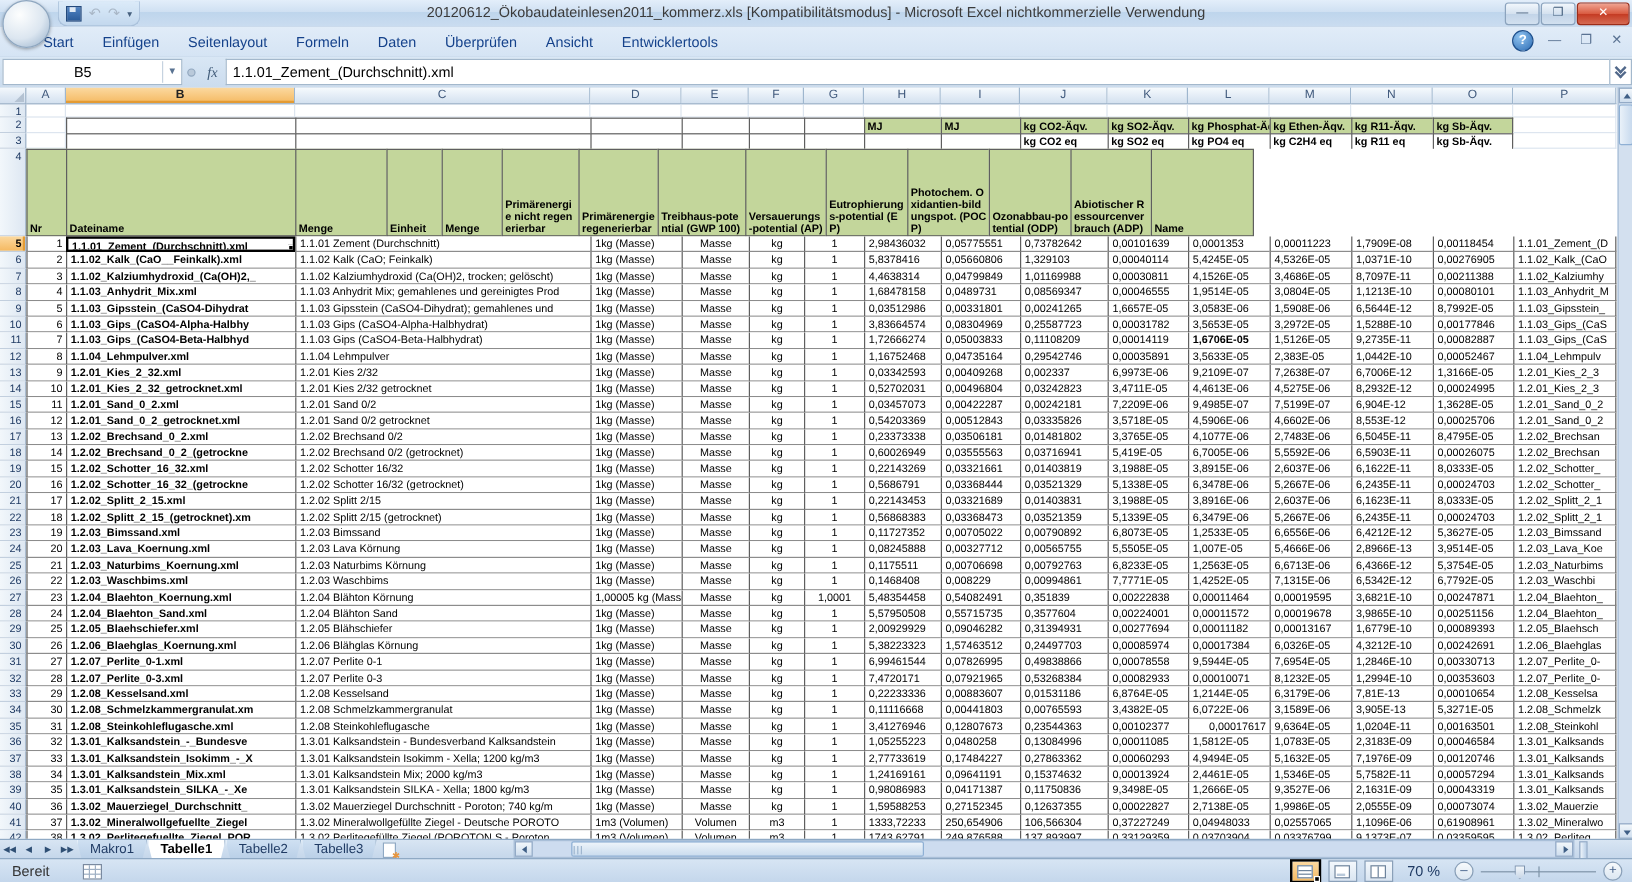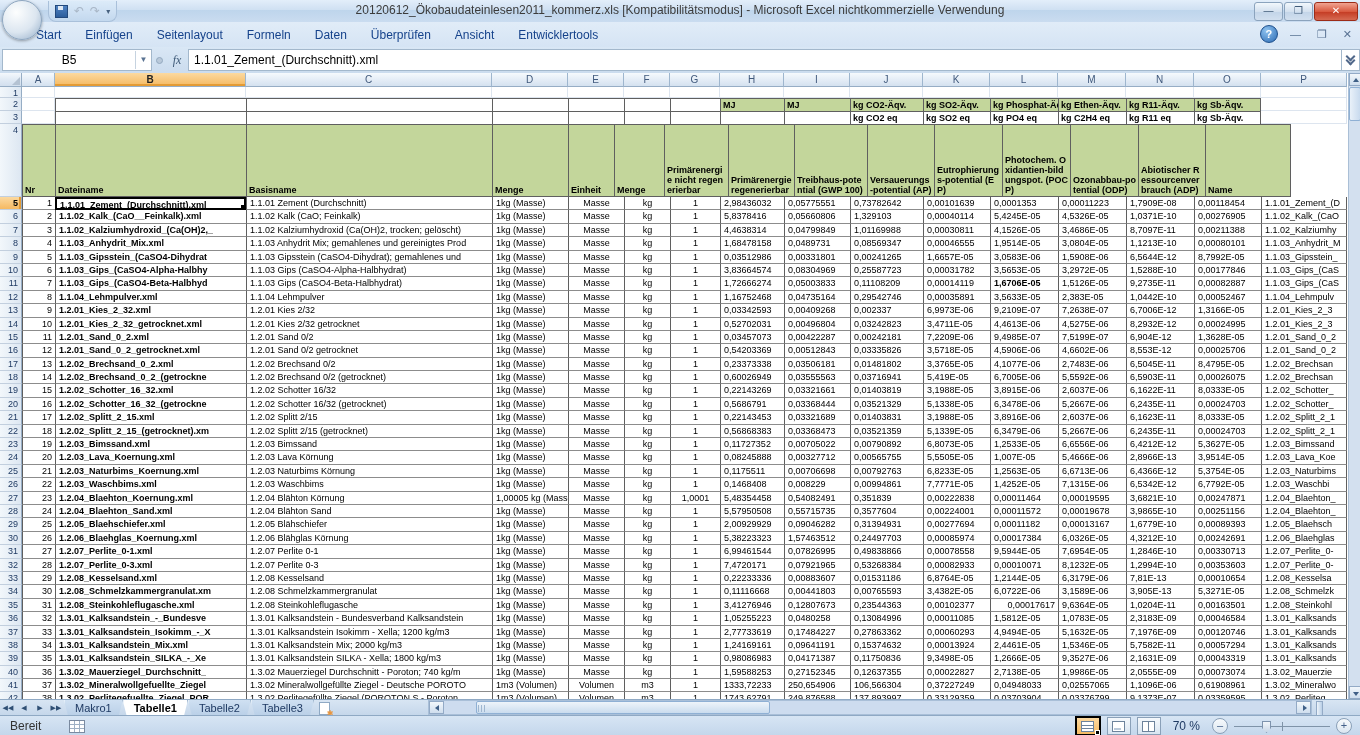--- a/index.html
+++ b/index.html
@@ -249,21 +249,20 @@
       <div class="u" style="width: 68px;">kg PO4 eq</div>
       <div class="u" style="width: 68px;">kg C2H4 eq</div>
       <div class="u" style="width: 68px;">kg R11 eq</div>
       <div class="u ubr" style="width: 67px;">kg Sb-Äqv.</div>
       <div class="pc" style="width: 86px;"></div>
     </div>
     <div class="crow" style="height: 73px;">
       <div class="gut">4</div>
       <div class="h4" style="width: 33px;">Nr</div>
       <div class="h4" style="width: 191px;">Dateiname</div>
-      <div class="h4" style="width: 246px;">Basisname</div>
       <div class="h4" style="width: 76px;">Menge</div>
       <div class="h4" style="width: 46px;">Einheit</div>
       <div class="h4" style="width: 50px;">Menge</div>
       <div class="h4" style="width: 64px;">Primärenergie nicht regenerierbar</div>
       <div class="h4" style="width: 66px;">Primärenergie regenerierbar</div>
       <div class="h4" style="width: 73px;">Treibhaus-potential (GWP 100)</div>
       <div class="h4" style="width: 67px;">Versauerungs-potential (AP)</div>
       <div class="h4" style="width: 68px;">Eutrophierungs-potential (EP)</div>
       <div class="h4" style="width: 68px;">Photochem. Oxidantien-bildungspot. (POCP)</div>
       <div class="h4" style="width: 68px;">Ozonabbau-potential (ODP)</div>

